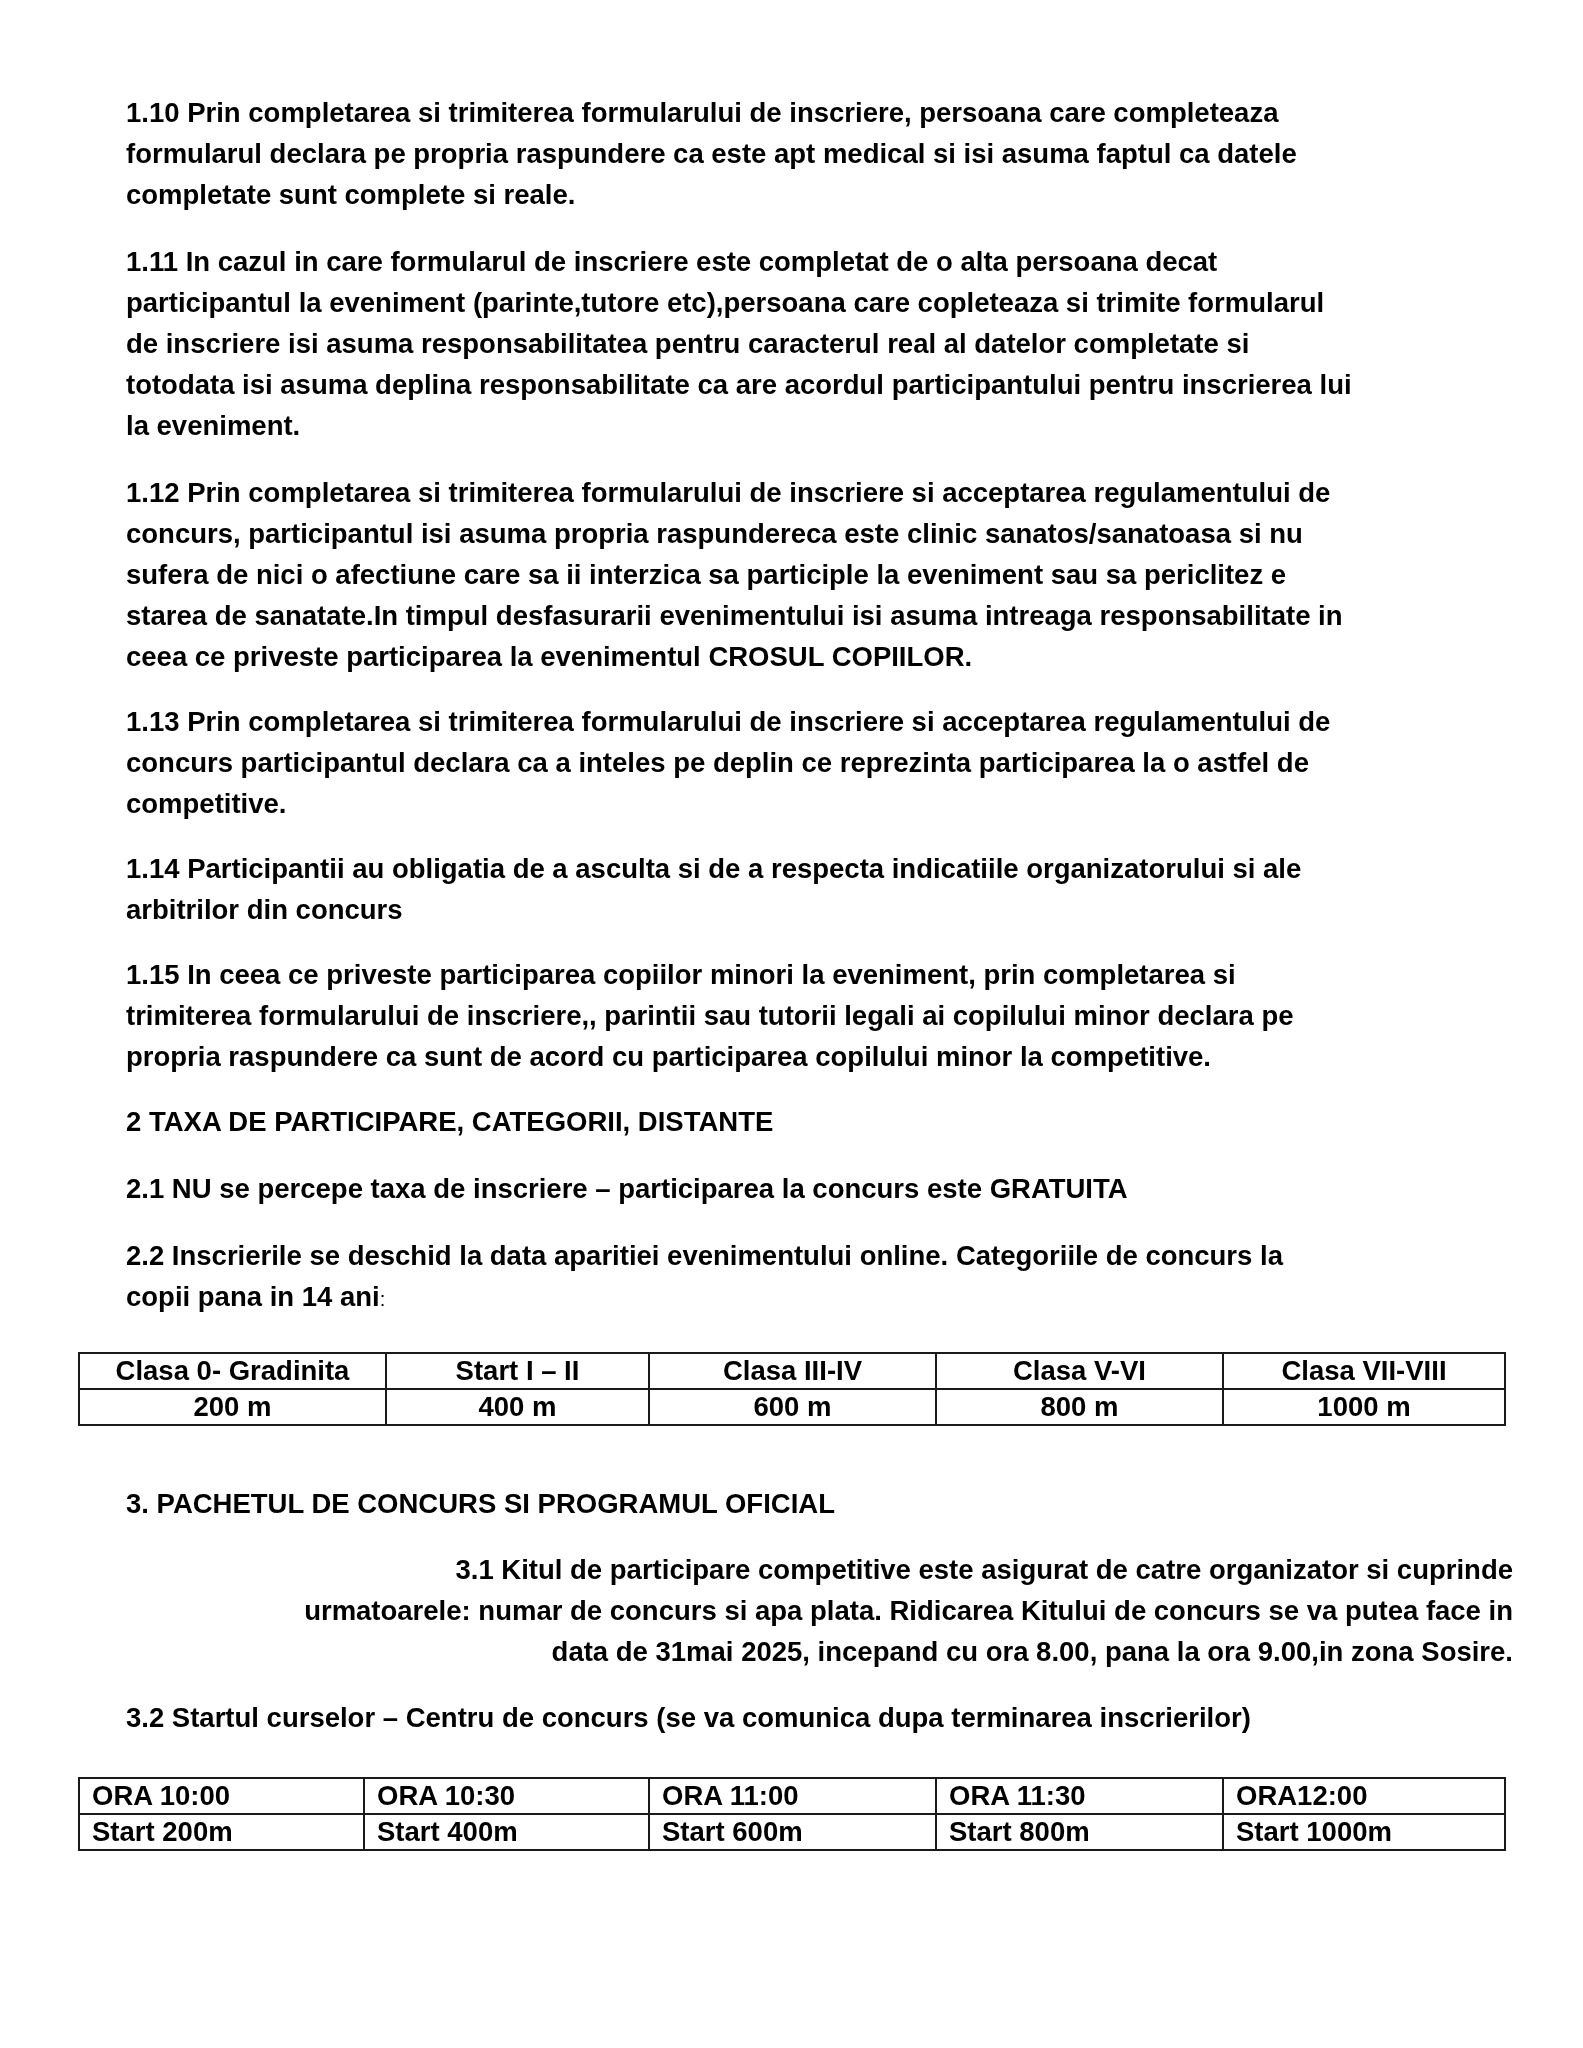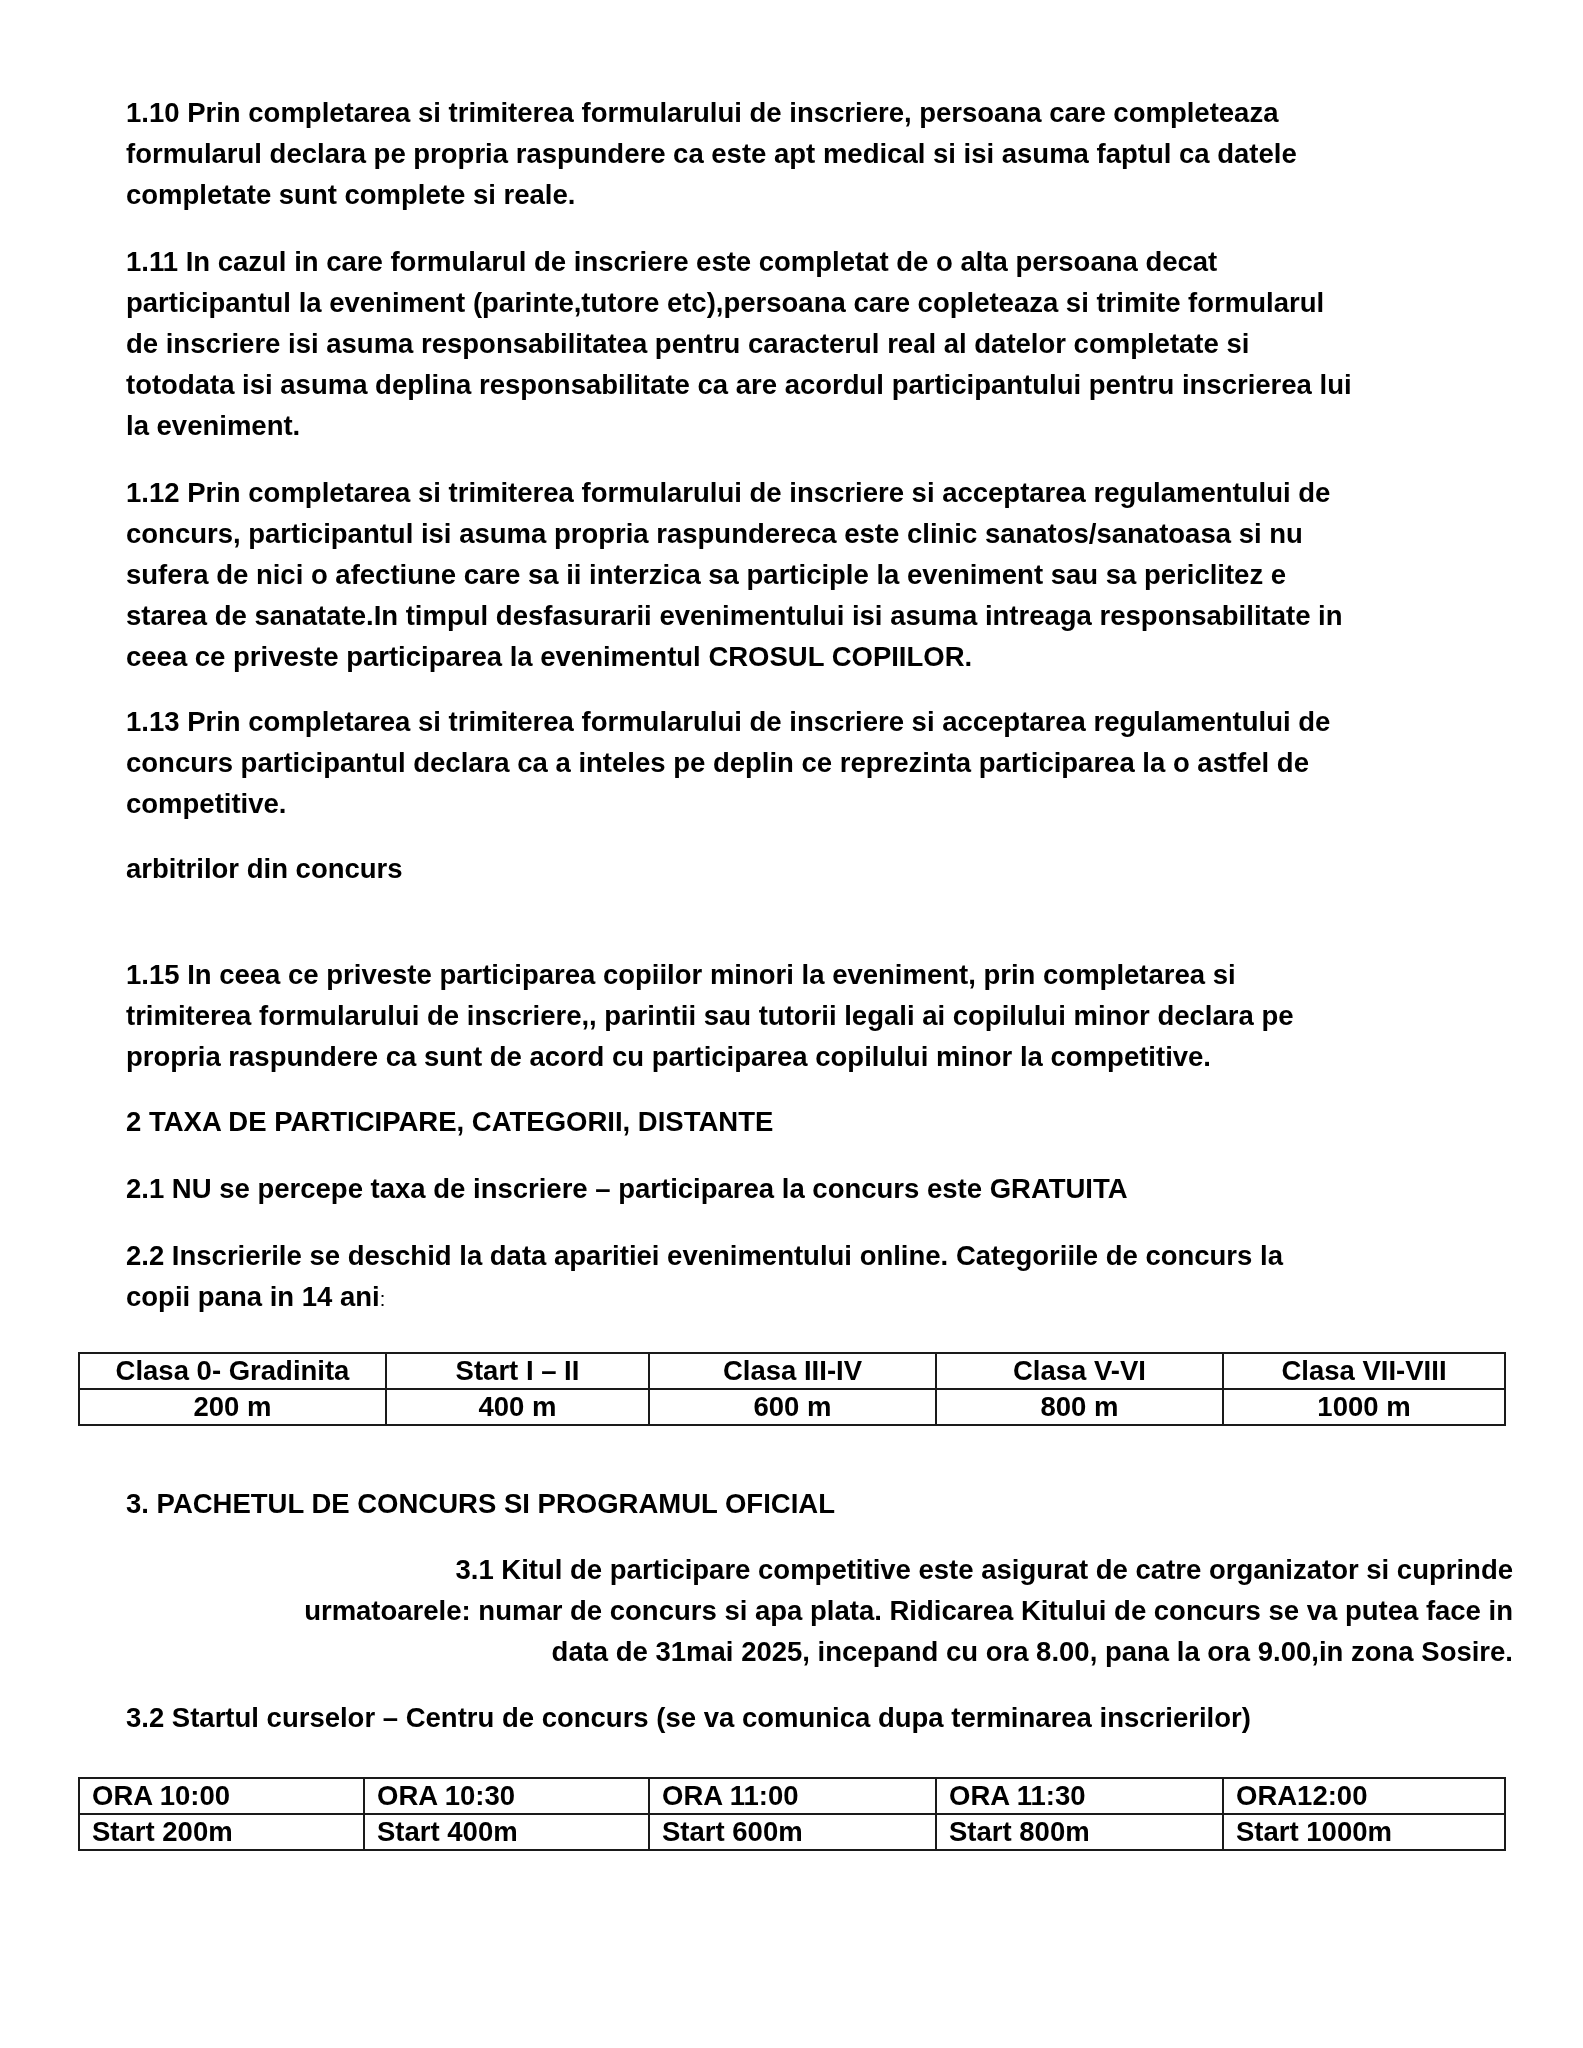--- a/index.html
+++ b/index.html
@@ -74,20 +74,21 @@
   <span class="line">ceea ce priveste participarea la evenimentul CROSUL COPIILOR.</span>
 </div>
 
 <div class="block para" style="top:701px;">
   <span class="line">1.13  Prin completarea si trimiterea formularului de inscriere si acceptarea regulamentului de</span>
   <span class="line">concurs participantul declara ca a inteles pe deplin ce reprezinta participarea la o astfel de</span>
   <span class="line">competitive.</span>
 </div>
 
 <div class="block para" style="top:848px;">
+  <span class="line">1.14  Participantii au obligatia de a asculta si de a respecta indicatiile organizatorului si ale</span>
   <span class="line">arbitrilor din concurs</span>
 </div>
 
 <div class="block para" style="top:954px;">
   <span class="line">1.15  In ceea ce priveste participarea copiilor minori la eveniment, prin completarea si</span>
   <span class="line">trimiterea formularului de inscriere,, parintii sau tutorii legali ai copilului minor declara pe</span>
   <span class="line">propria raspundere ca sunt de acord cu participarea copilului minor la competitive.</span>
 </div>
 
 <div class="block" style="top:1101px;">

